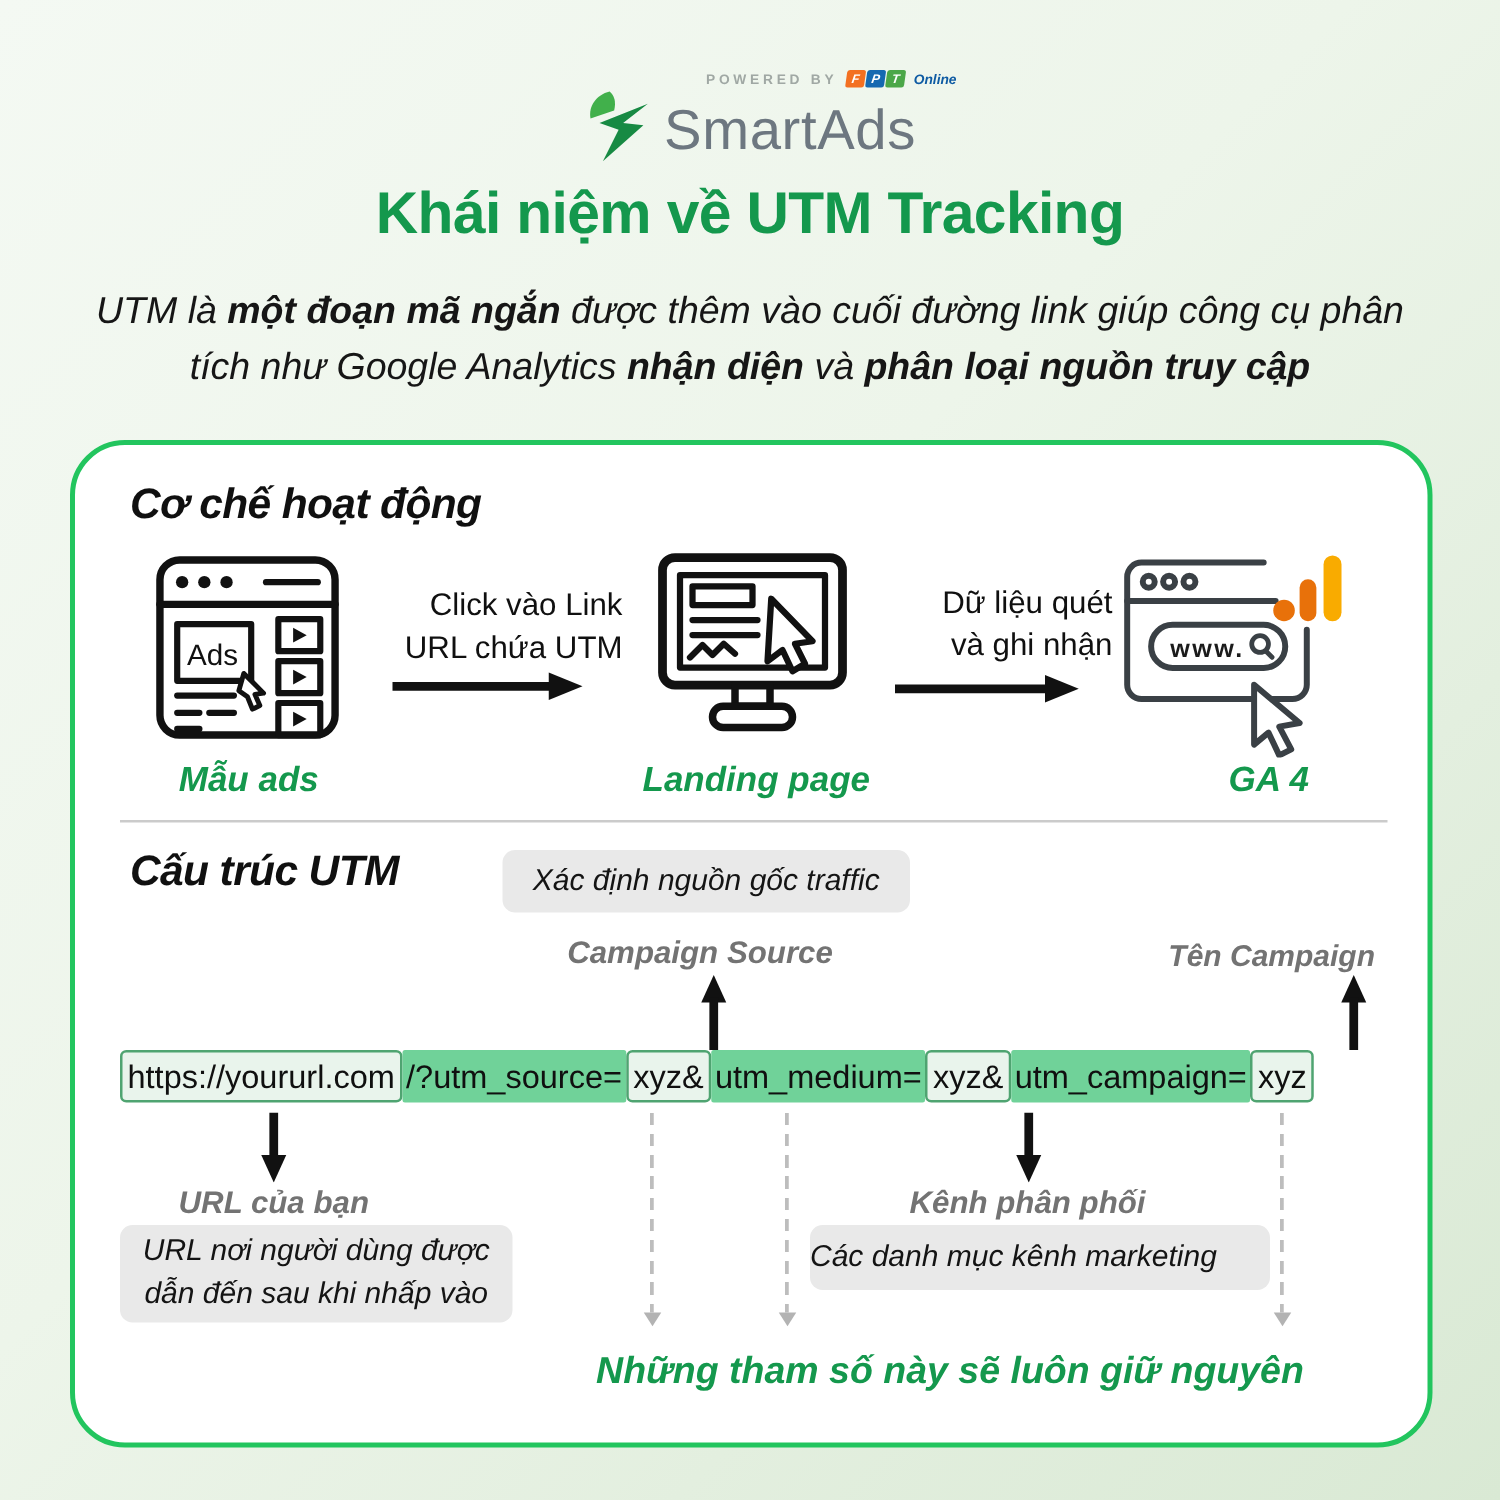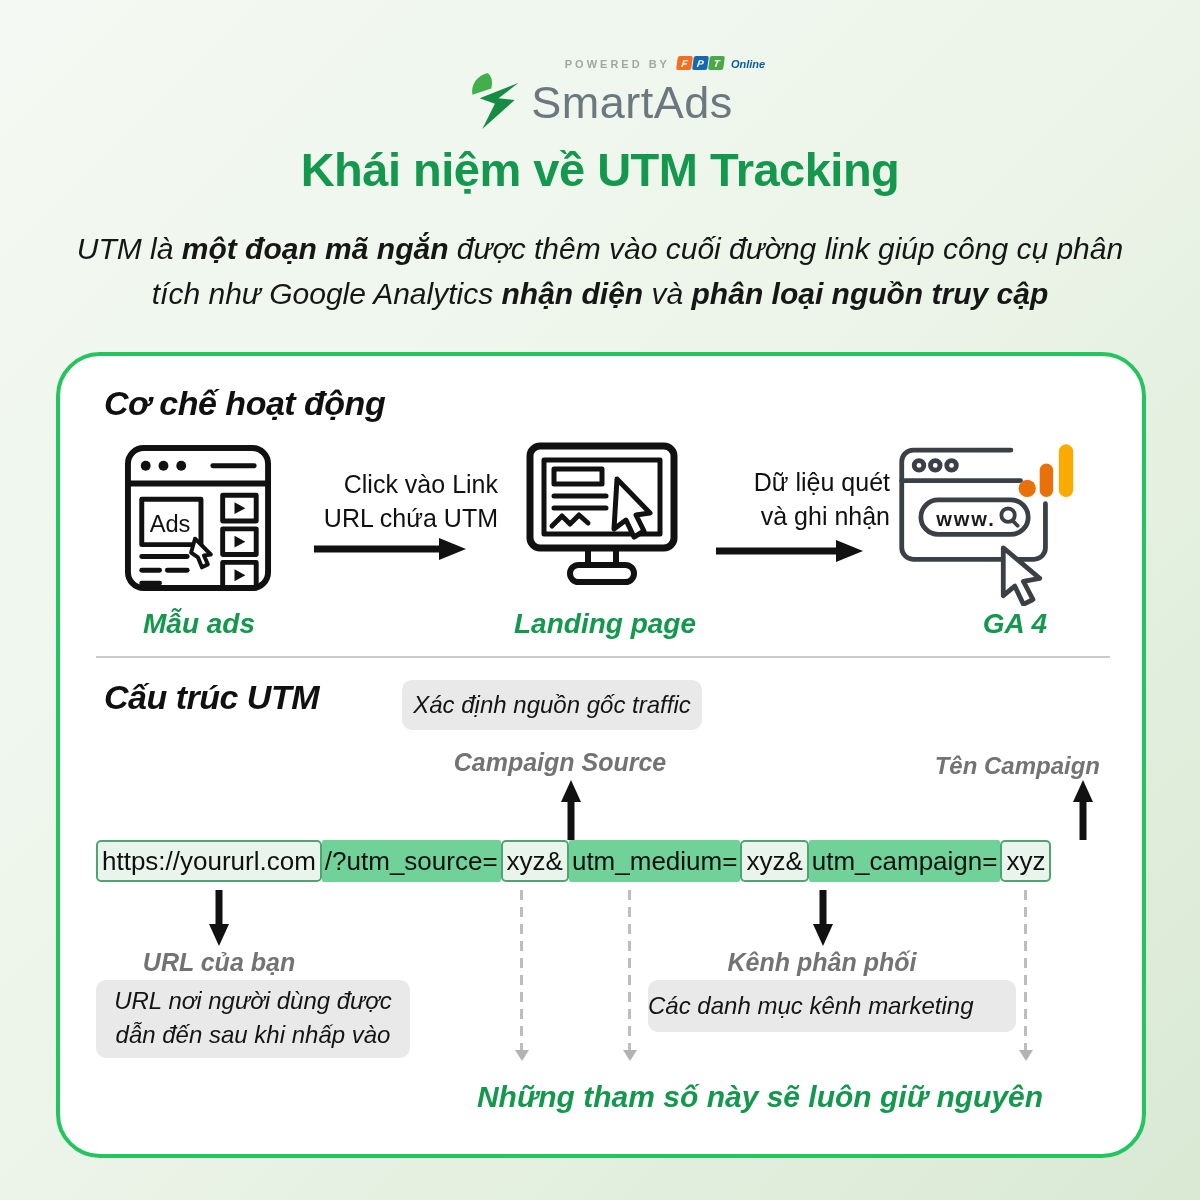--- a/index.html
+++ b/index.html
@@ -40,21 +40,21 @@
 
   .step-label { position:absolute; font-size:28px; font-weight:700; font-style:italic; color:#14984d; text-align:center; }
   .arrow-caption { position:absolute; font-size:25px; line-height:1.35; text-align:right; color:#101010; }
   .harrow { position:absolute; }
   .icon-wrap { position:absolute; }
 
   .divider { position:absolute; left:36px; top:300px; width:1014px; border-top:2px solid #cbcbcb; }
 
   
   .note-box { position:absolute; background:#e9e9e9; border-radius:10px; font-style:italic; color:#141414; }
-  .note-source { left:342px; top:324px; width:300px; height:50px; font-size:24px; line-height:50px; text-align:center; }
+  .note-source { left:342px; top:324px; width:326px; height:50px; font-size:24px; line-height:50px; text-align:center; }
   .note-campaign { left:758px; top:312px; width:292px; height:74px; font-size:23px; line-height:1.35; padding:7px 0 0 14px; }
   .note-url { left:36px; top:624px; width:314px; height:78px; font-size:24px; line-height:1.4; text-align:center; padding-top:4px; }
   .note-medium { left:588px; top:624px; width:368px; height:52px; font-size:24px; line-height:52px; }
 
   .param-label { position:absolute; font-style:italic; color:#737373;font-weight:bold; }
   .lbl-source { left:370px; top:392px; width:260px; text-align:center; font-size:25px; }
   .lbl-campaign { left:860px; top:396px; width:180px; text-align:right; font-size:24px; }
   .lbl-url { left:59px; top:592px; width:200px; text-align:center; font-size:25px; }
   .lbl-medium { left:652px; top:592px; width:220px; text-align:center; font-size:25px; }
 

